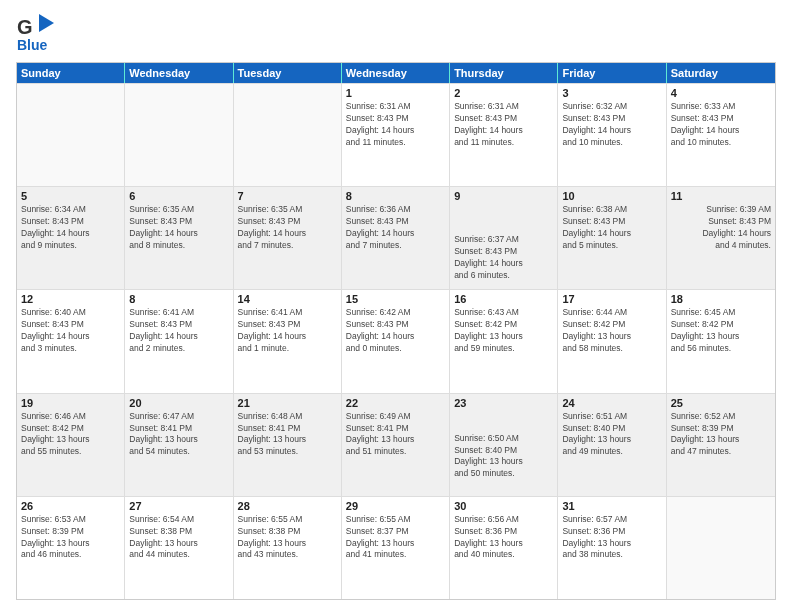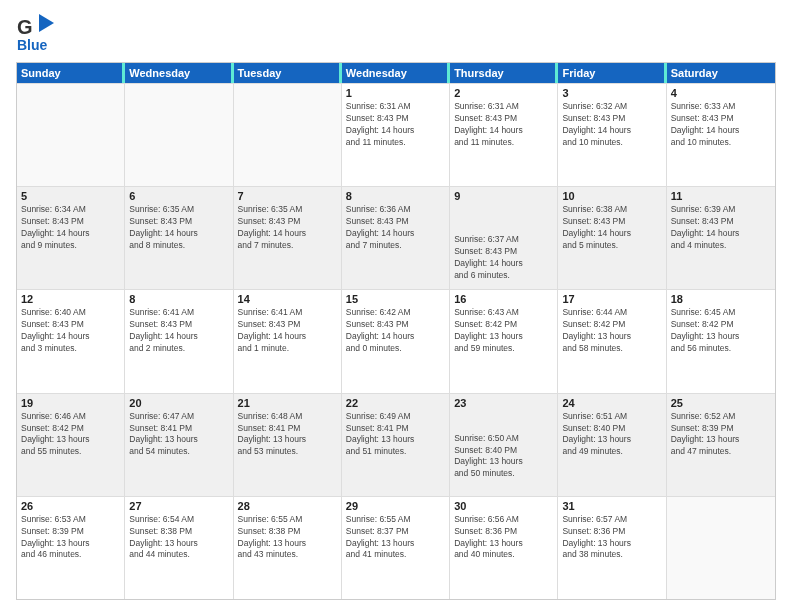--- a/index.html
+++ b/index.html
@@ -51,21 +51,21 @@
       display: grid;
       grid-template-columns: repeat(7, 1fr);
       background: #1565C0;
     }
     .cal-header-cell {
       color: #fff;
       font-size: 11px;
       font-weight: bold;
       padding: 4px 4px;
       text-align: left;
-      border-right: 3px solid #5eead4;
+      border-right: 1px solid #5eead4;
     }
     .cal-header-cell:last-child { border-right: none; }
     .cal-body {
       flex: 1;
       display: flex;
       flex-direction: column;
     }
     .cal-row {
       display: grid;
       grid-template-columns: repeat(7, 1fr);
@@ -195,21 +195,21 @@
           </div>
           <div class="cal-cell shaded">
             <div class="day-num">10</div>
             <div class="day-info" style="white-space: pre-line;">Sunrise: 6:38 AM
 Sunset: 8:43 PM
 Daylight: 14 hours
 and 5 minutes.</div>
           </div>
           <div class="cal-cell shaded">
             <div class="day-num">11</div>
-            <div class="day-info" style="white-space: pre-line;">Sunrise: 6:39 AM
+            <div class="day-info" style="white-space: pre-line; text-align: right;">Sunrise: 6:39 AM
 Sunset: 8:43 PM
 Daylight: 14 hours
 and 4 minutes.</div>
           </div>
         </div>
         <div class="cal-row">
           <div class="cal-cell">
             <div class="day-num">12</div>
             <div class="day-info" style="white-space: pre-line;">Sunrise: 6:40 AM
 Sunset: 8:43 PM

